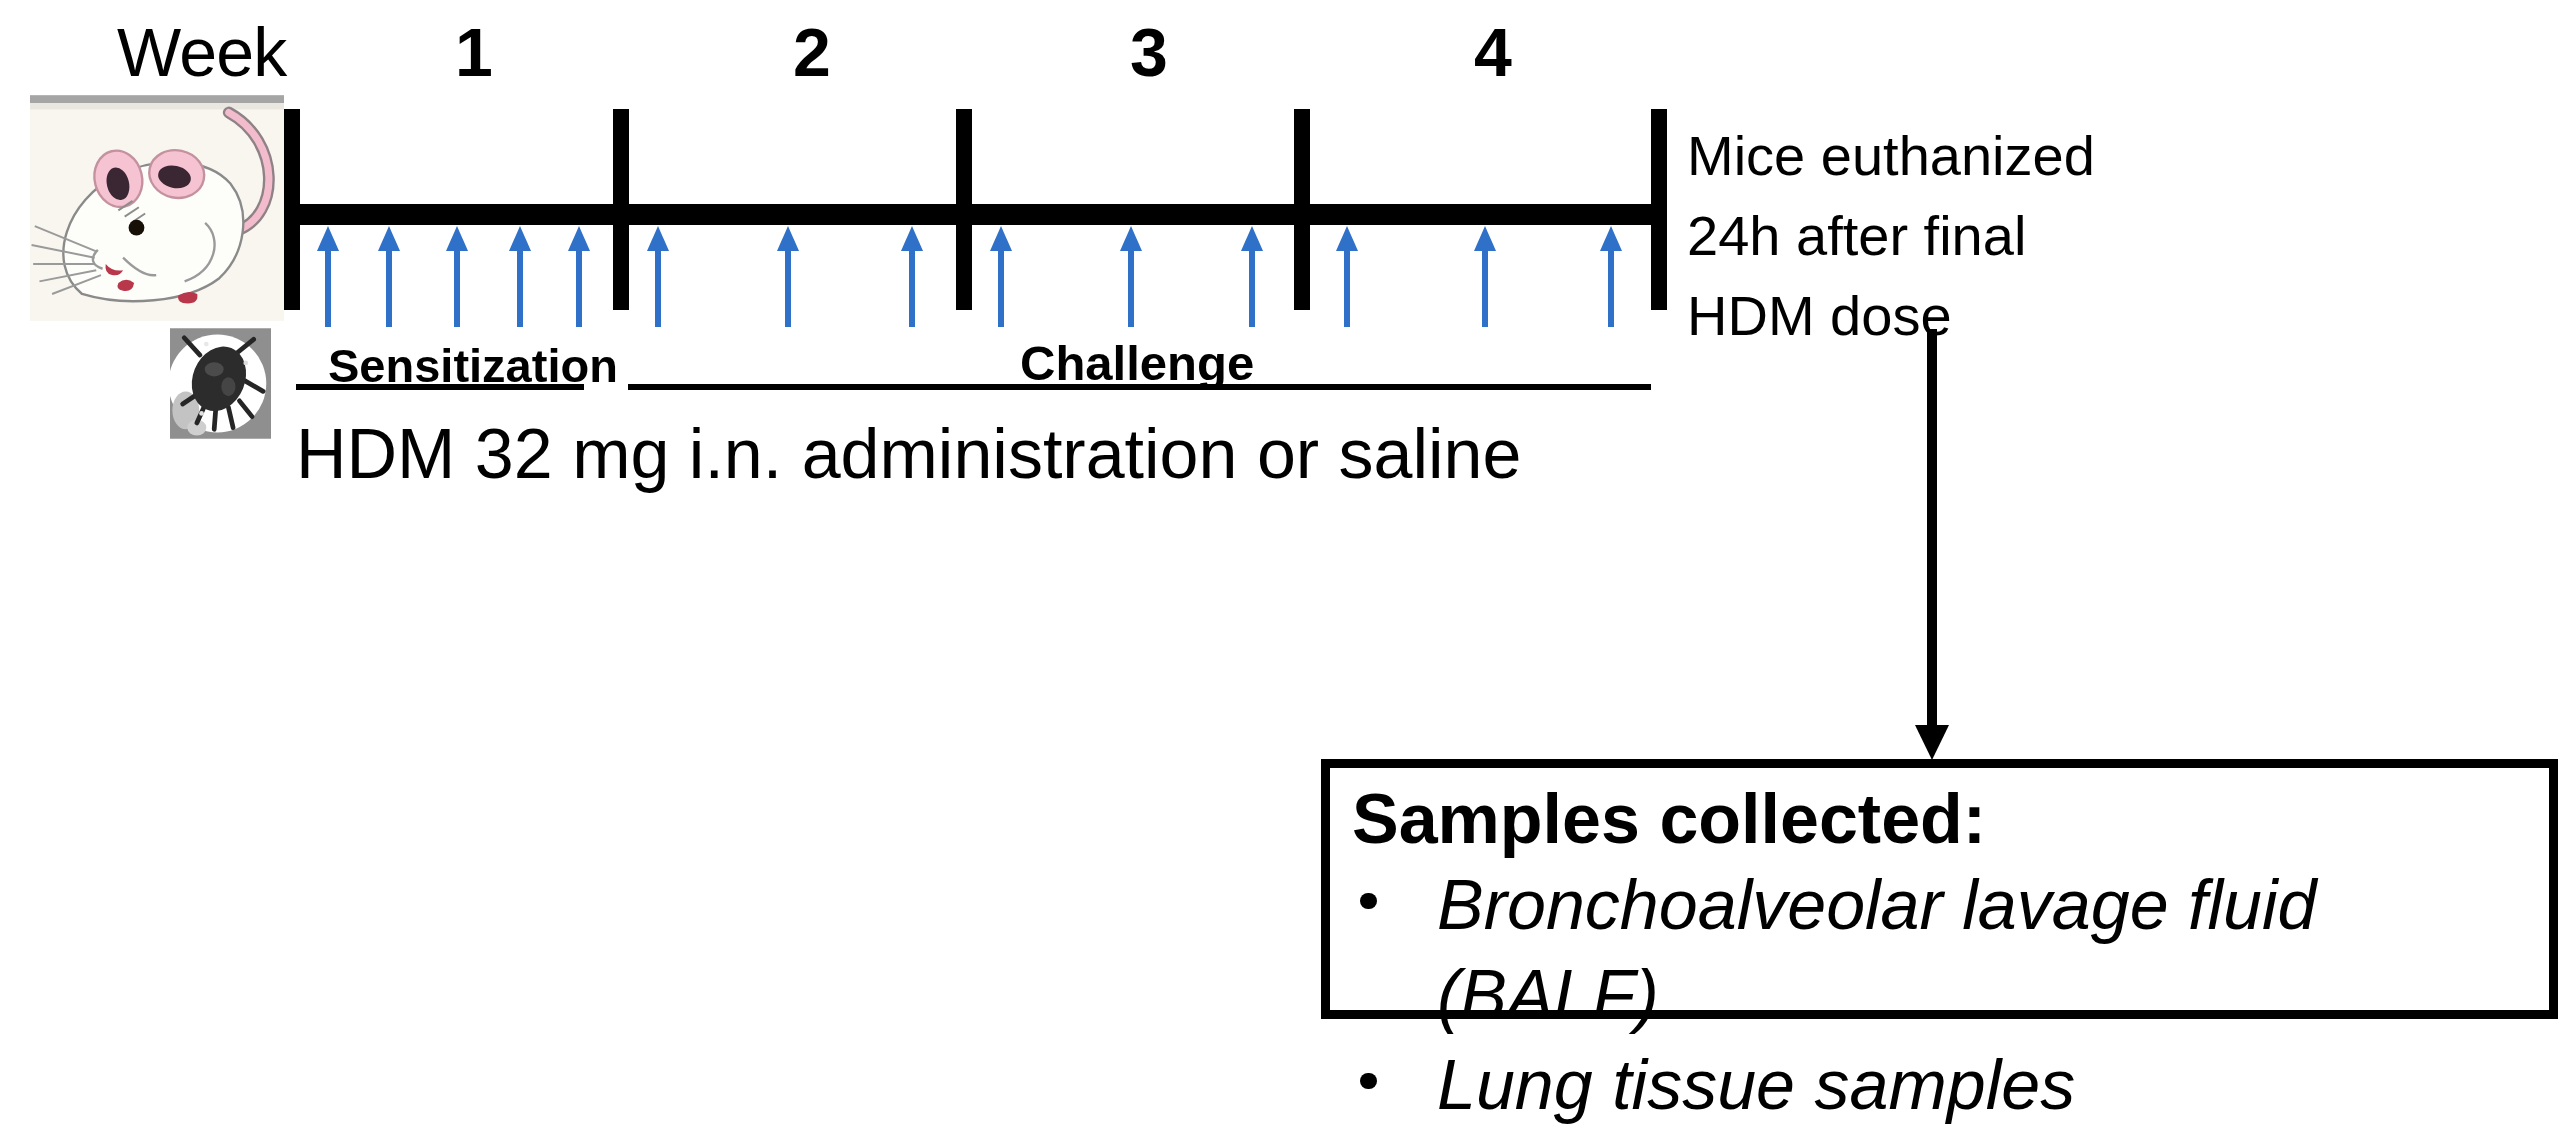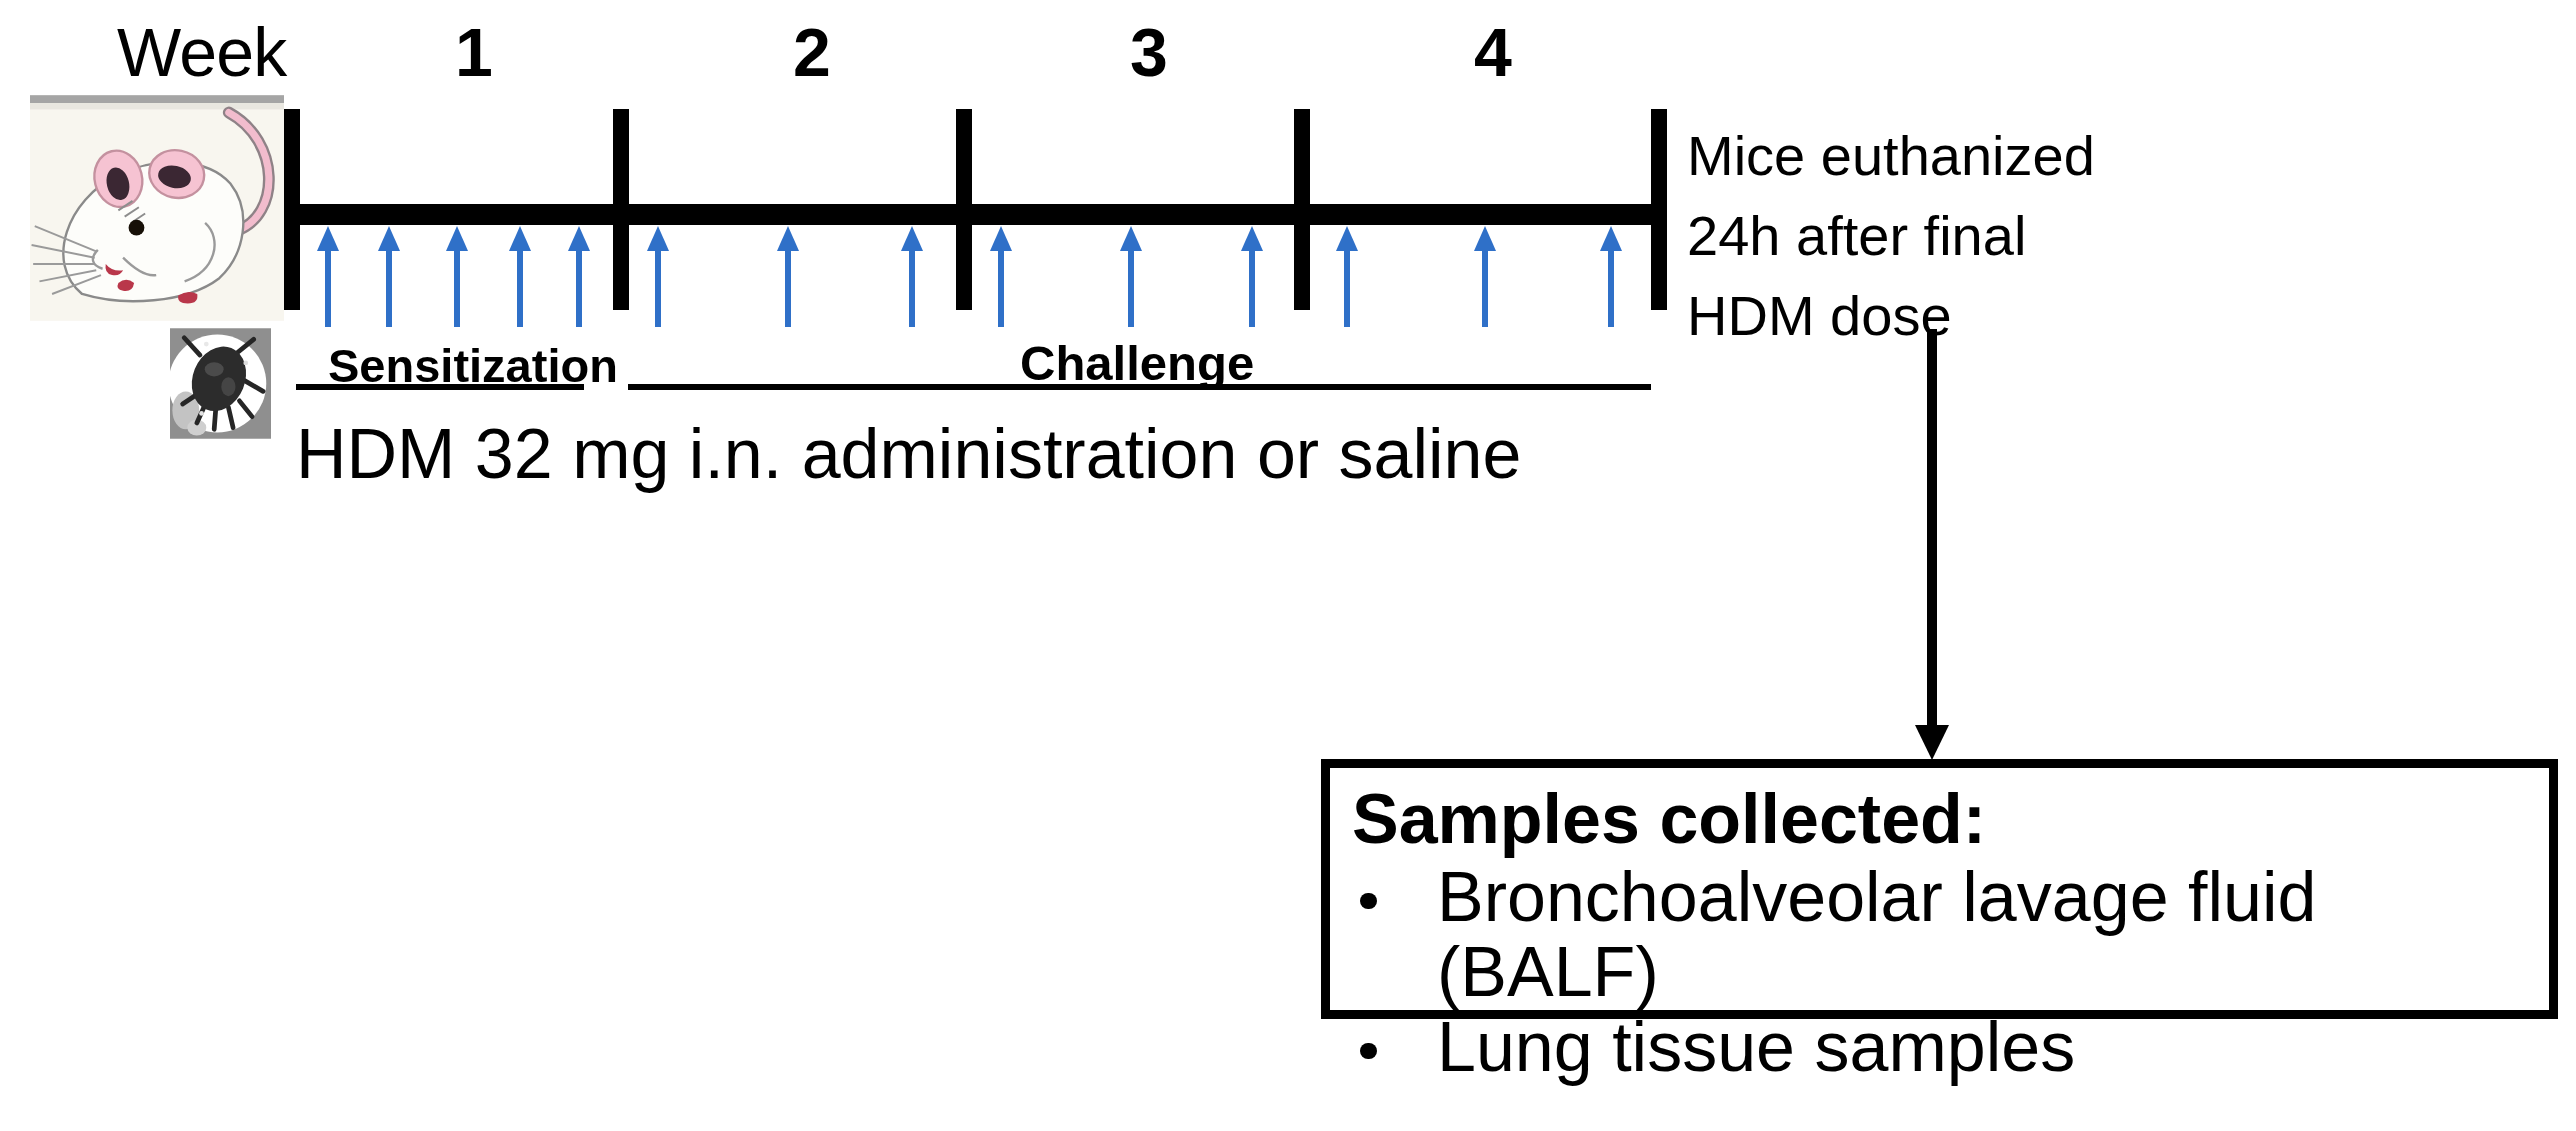--- a/index.html
+++ b/index.html
@@ -49,21 +49,21 @@
   }
 
   
   .samples-box{
     left:1321px;top:753px;width:1237px;height:260px;box-sizing:border-box;
     border:9.5px solid #000;background:#fff;padding:9.5px 16px 0 22px;margin-top:6px;
   }
   .samples-title{font-size:70px;font-weight:bold;line-height:82px;}
   .samples-list{list-style:none;margin:0;padding:0;}
   .samples-list li{
-    position:relative;font-size:70px;line-height:75px;padding-left:85px;
+    position:relative;font-size:70px;line-height:90px;padding-left:85px;font-style:italic;
   }
   .samples-list li::before{
     content:"";position:absolute;left:8px;top:33px;width:16.6px;height:16.6px;
     border-radius:50%;background:#000;
   }
 
   .illustration{display:block;}
 </style>
 </head>
 <body>

